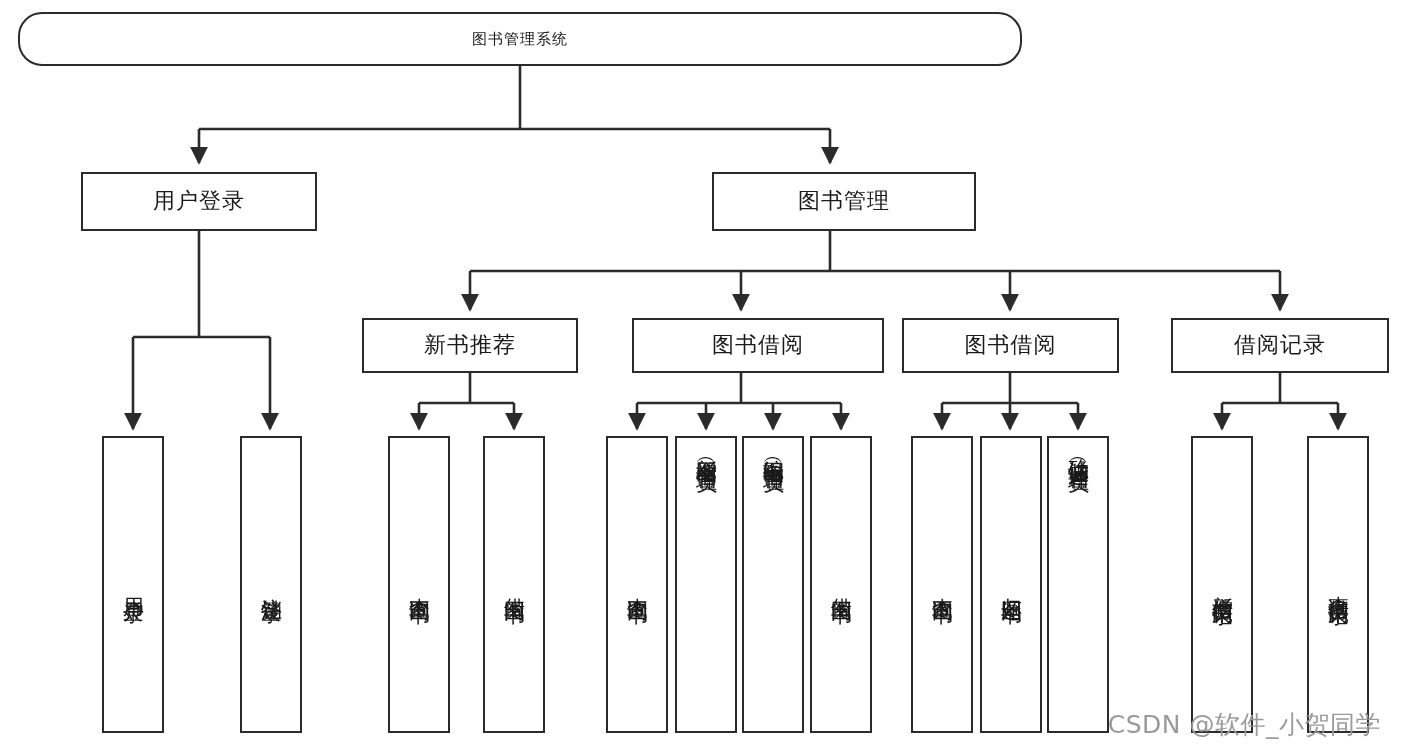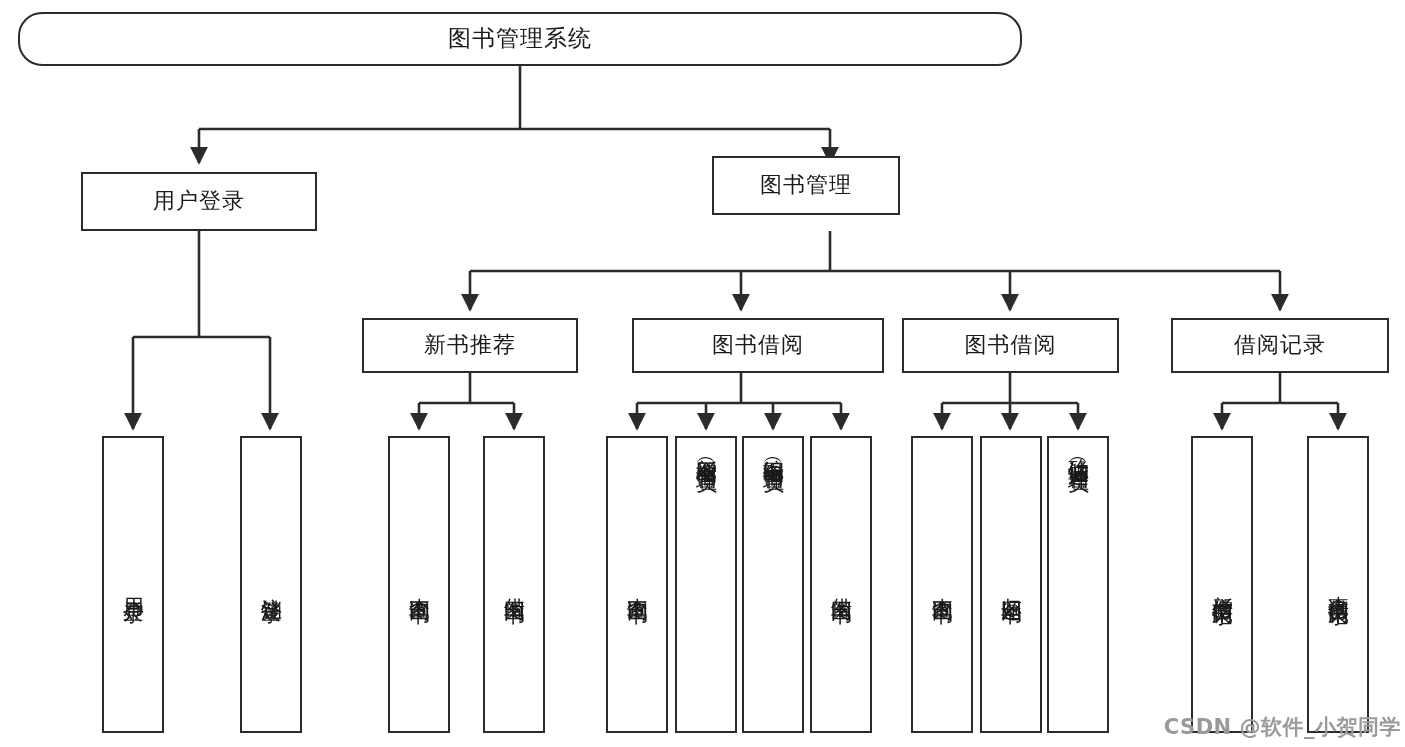--- a/index.html
+++ b/index.html
@@ -27,21 +27,21 @@
     justify-content: center;
     color: #1a1a1a;
   }
   .node-h {
     font-size: 22px;
     letter-spacing: 1px;
     line-height: 1.1;
     white-space: nowrap;
   }
   .node-root {
-    font-size: 23px;
+    font-size: 15px;
     border-radius: 24px;
   }
   .leaf {
     position: absolute;
     box-sizing: border-box;
     border: 2px solid #2b2b2b;
     background: #ffffff;
     display: flex;
     align-items: center;
     justify-content: center;
@@ -63,27 +63,26 @@
   svg.lines {
     position: absolute;
     left: 0;
     top: 0;
     width: 1405px;
     height: 747px;
     pointer-events: none;
   }
   .watermark {
     position: absolute;
-    right: 4px;
+    right: 24px;
     bottom: 6px;
-    font-size: 21px;
+    font-size: 25px;
     color: #9a9a9a;
     white-space: nowrap;
     letter-spacing: 0.5px;
-    font-weight: bold;
   }
 </style>
 </head>
 <body>
 
 <div id="canvas">
 
   <svg class="lines" viewBox="0 0 1405 747" xmlns="http://www.w3.org/2000/svg">
     <defs>
       <marker id="arrow" viewBox="0 0 10 10" refX="9" refY="5" markerWidth="7" markerHeight="7" orient="auto-start-reverse">
@@ -134,21 +133,21 @@
     </g>
   </svg>
 
   <div class="node node-h node-root" style="left:18px; top:12px; width:1004px; height:54px;">
     <span>图书管理系统</span>
   </div>
 
   <div class="node node-h" style="left:81px; top:172px; width:236px; height:59px;">
     <span>用户登录</span>
   </div>
-  <div class="node node-h" style="left:712px; top:156px; width:188px; height:59px;">
+  <div class="node node-h" style="left:712px; top:172px; width:264px; height:59px;">
     <span>图书管理</span>
   </div>
 
   <div class="node node-h" style="left:362px; top:318px; width:216px; height:55px;">
     <span>新书推荐</span>
   </div>
   <div class="node node-h" style="left:632px; top:318px; width:252px; height:55px;">
     <span>图书借阅</span>
   </div>
   <div class="node node-h" style="left:902px; top:318px; width:217px; height:55px;">

